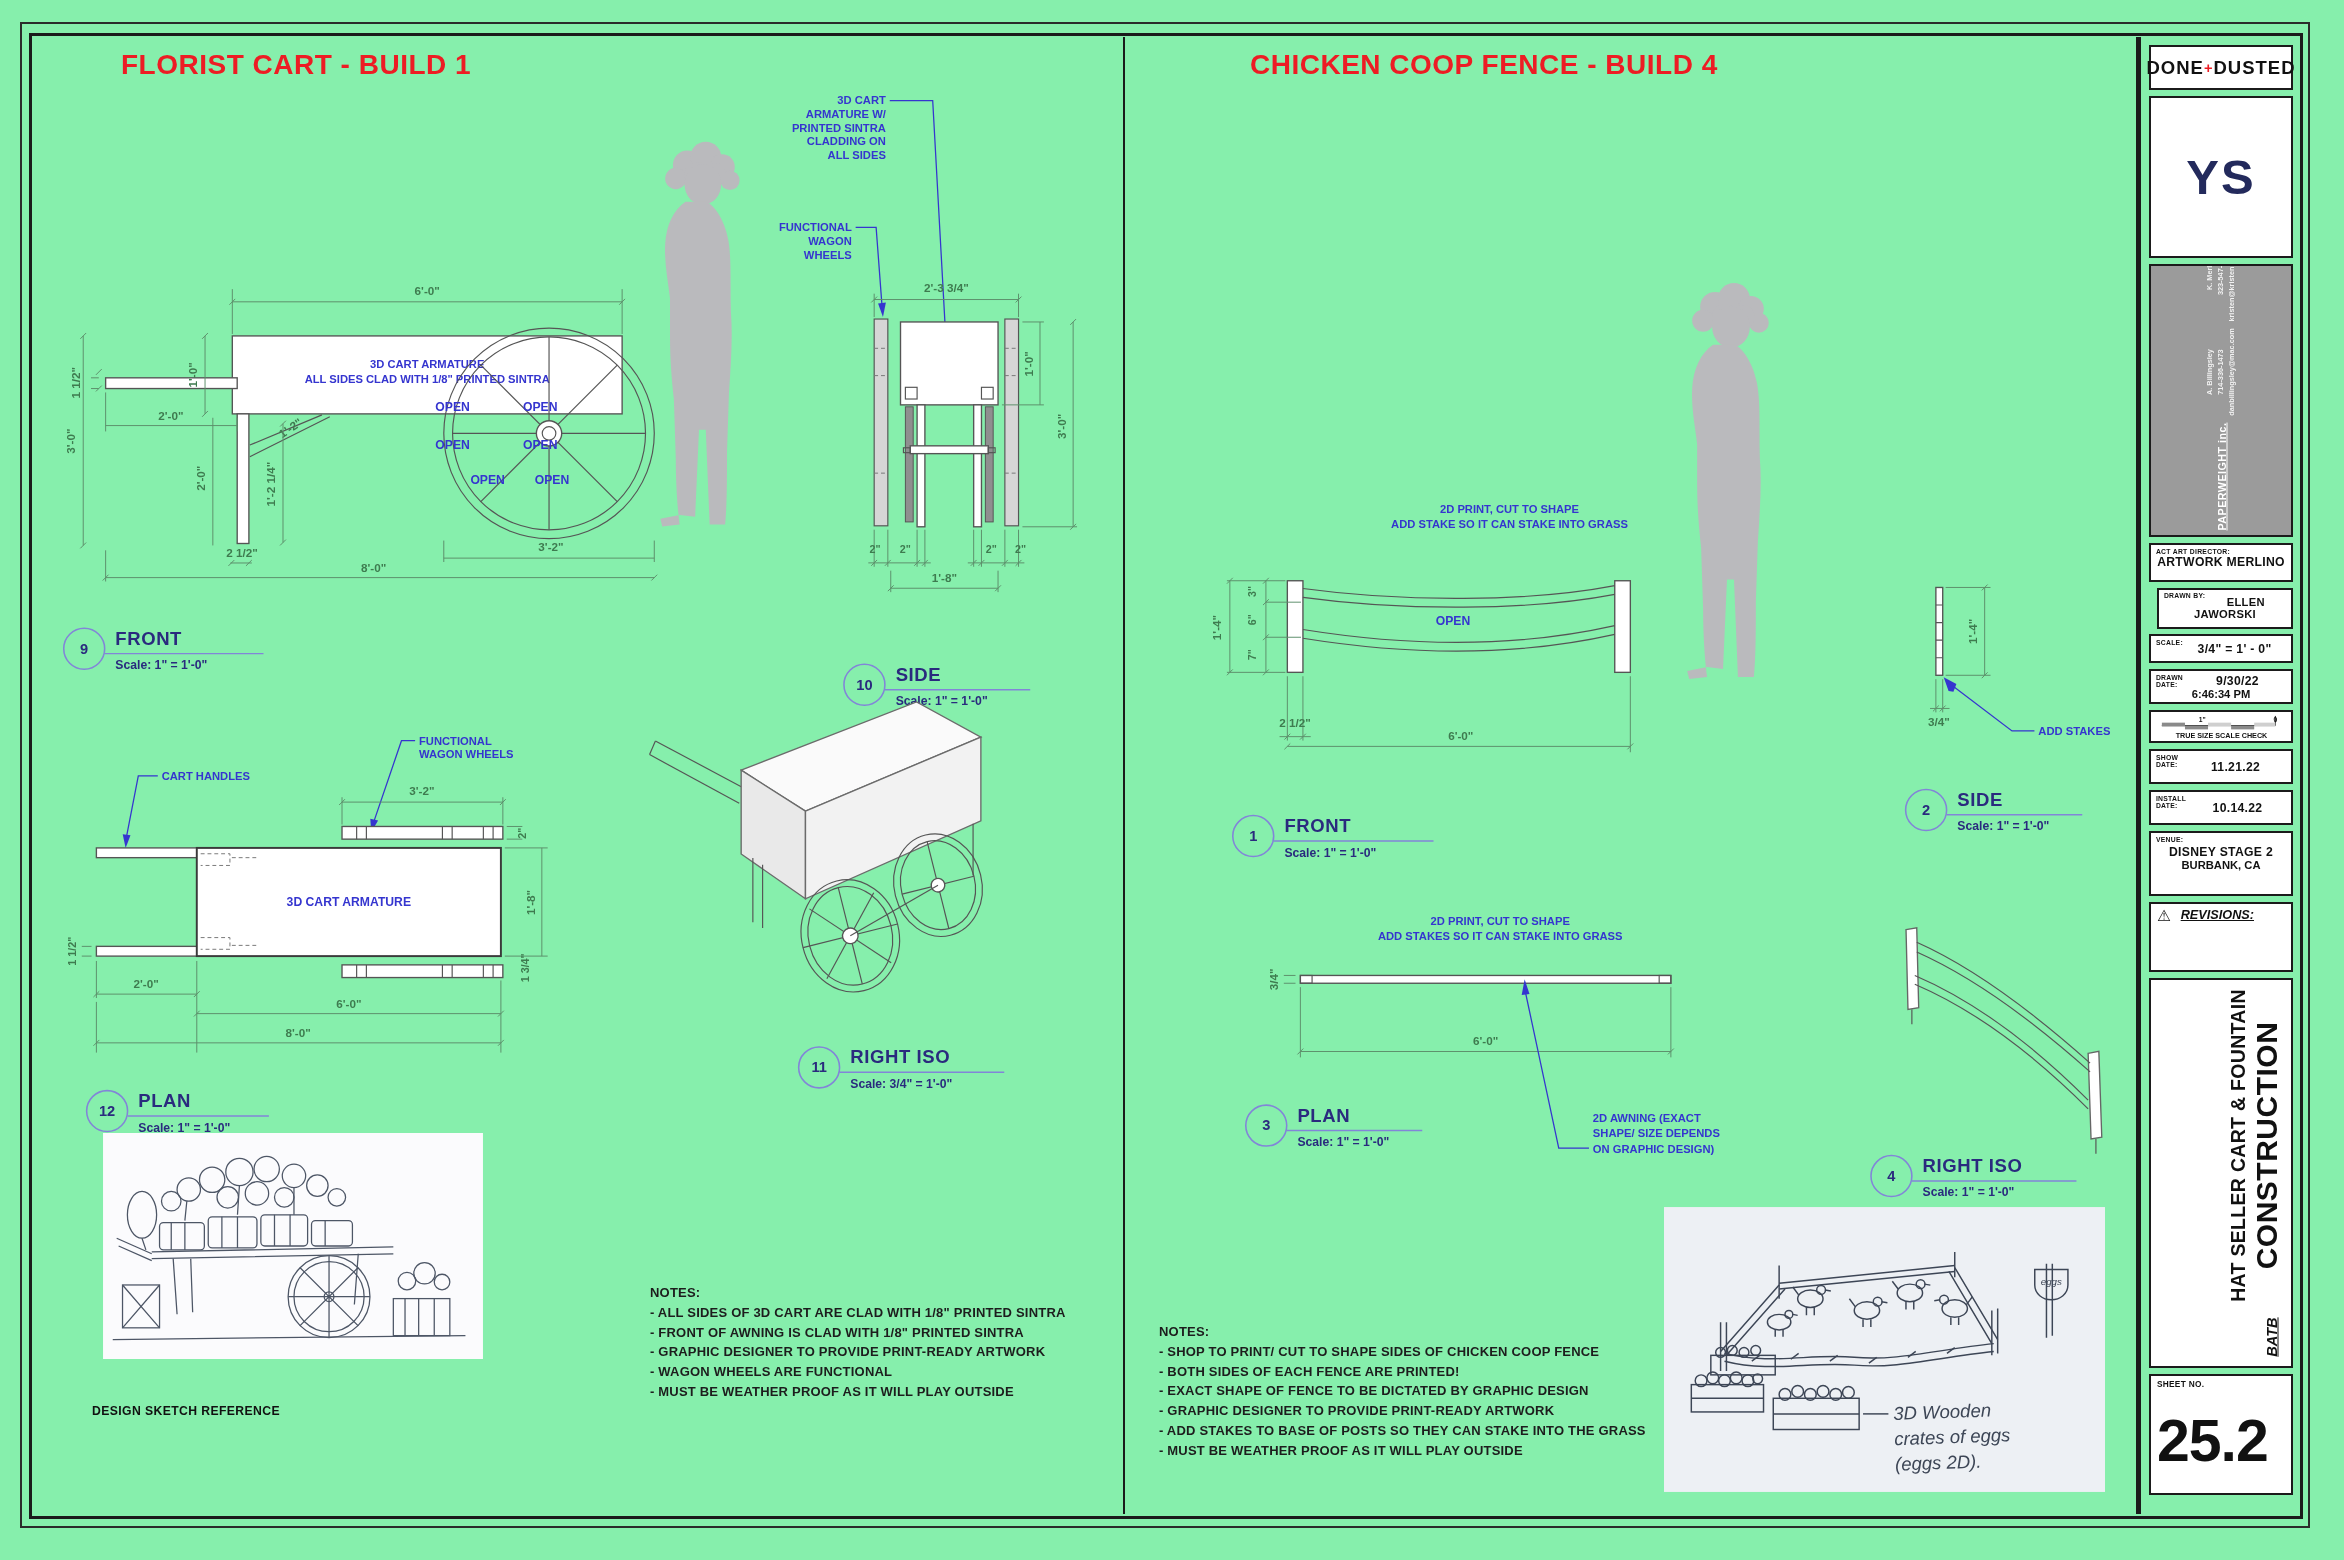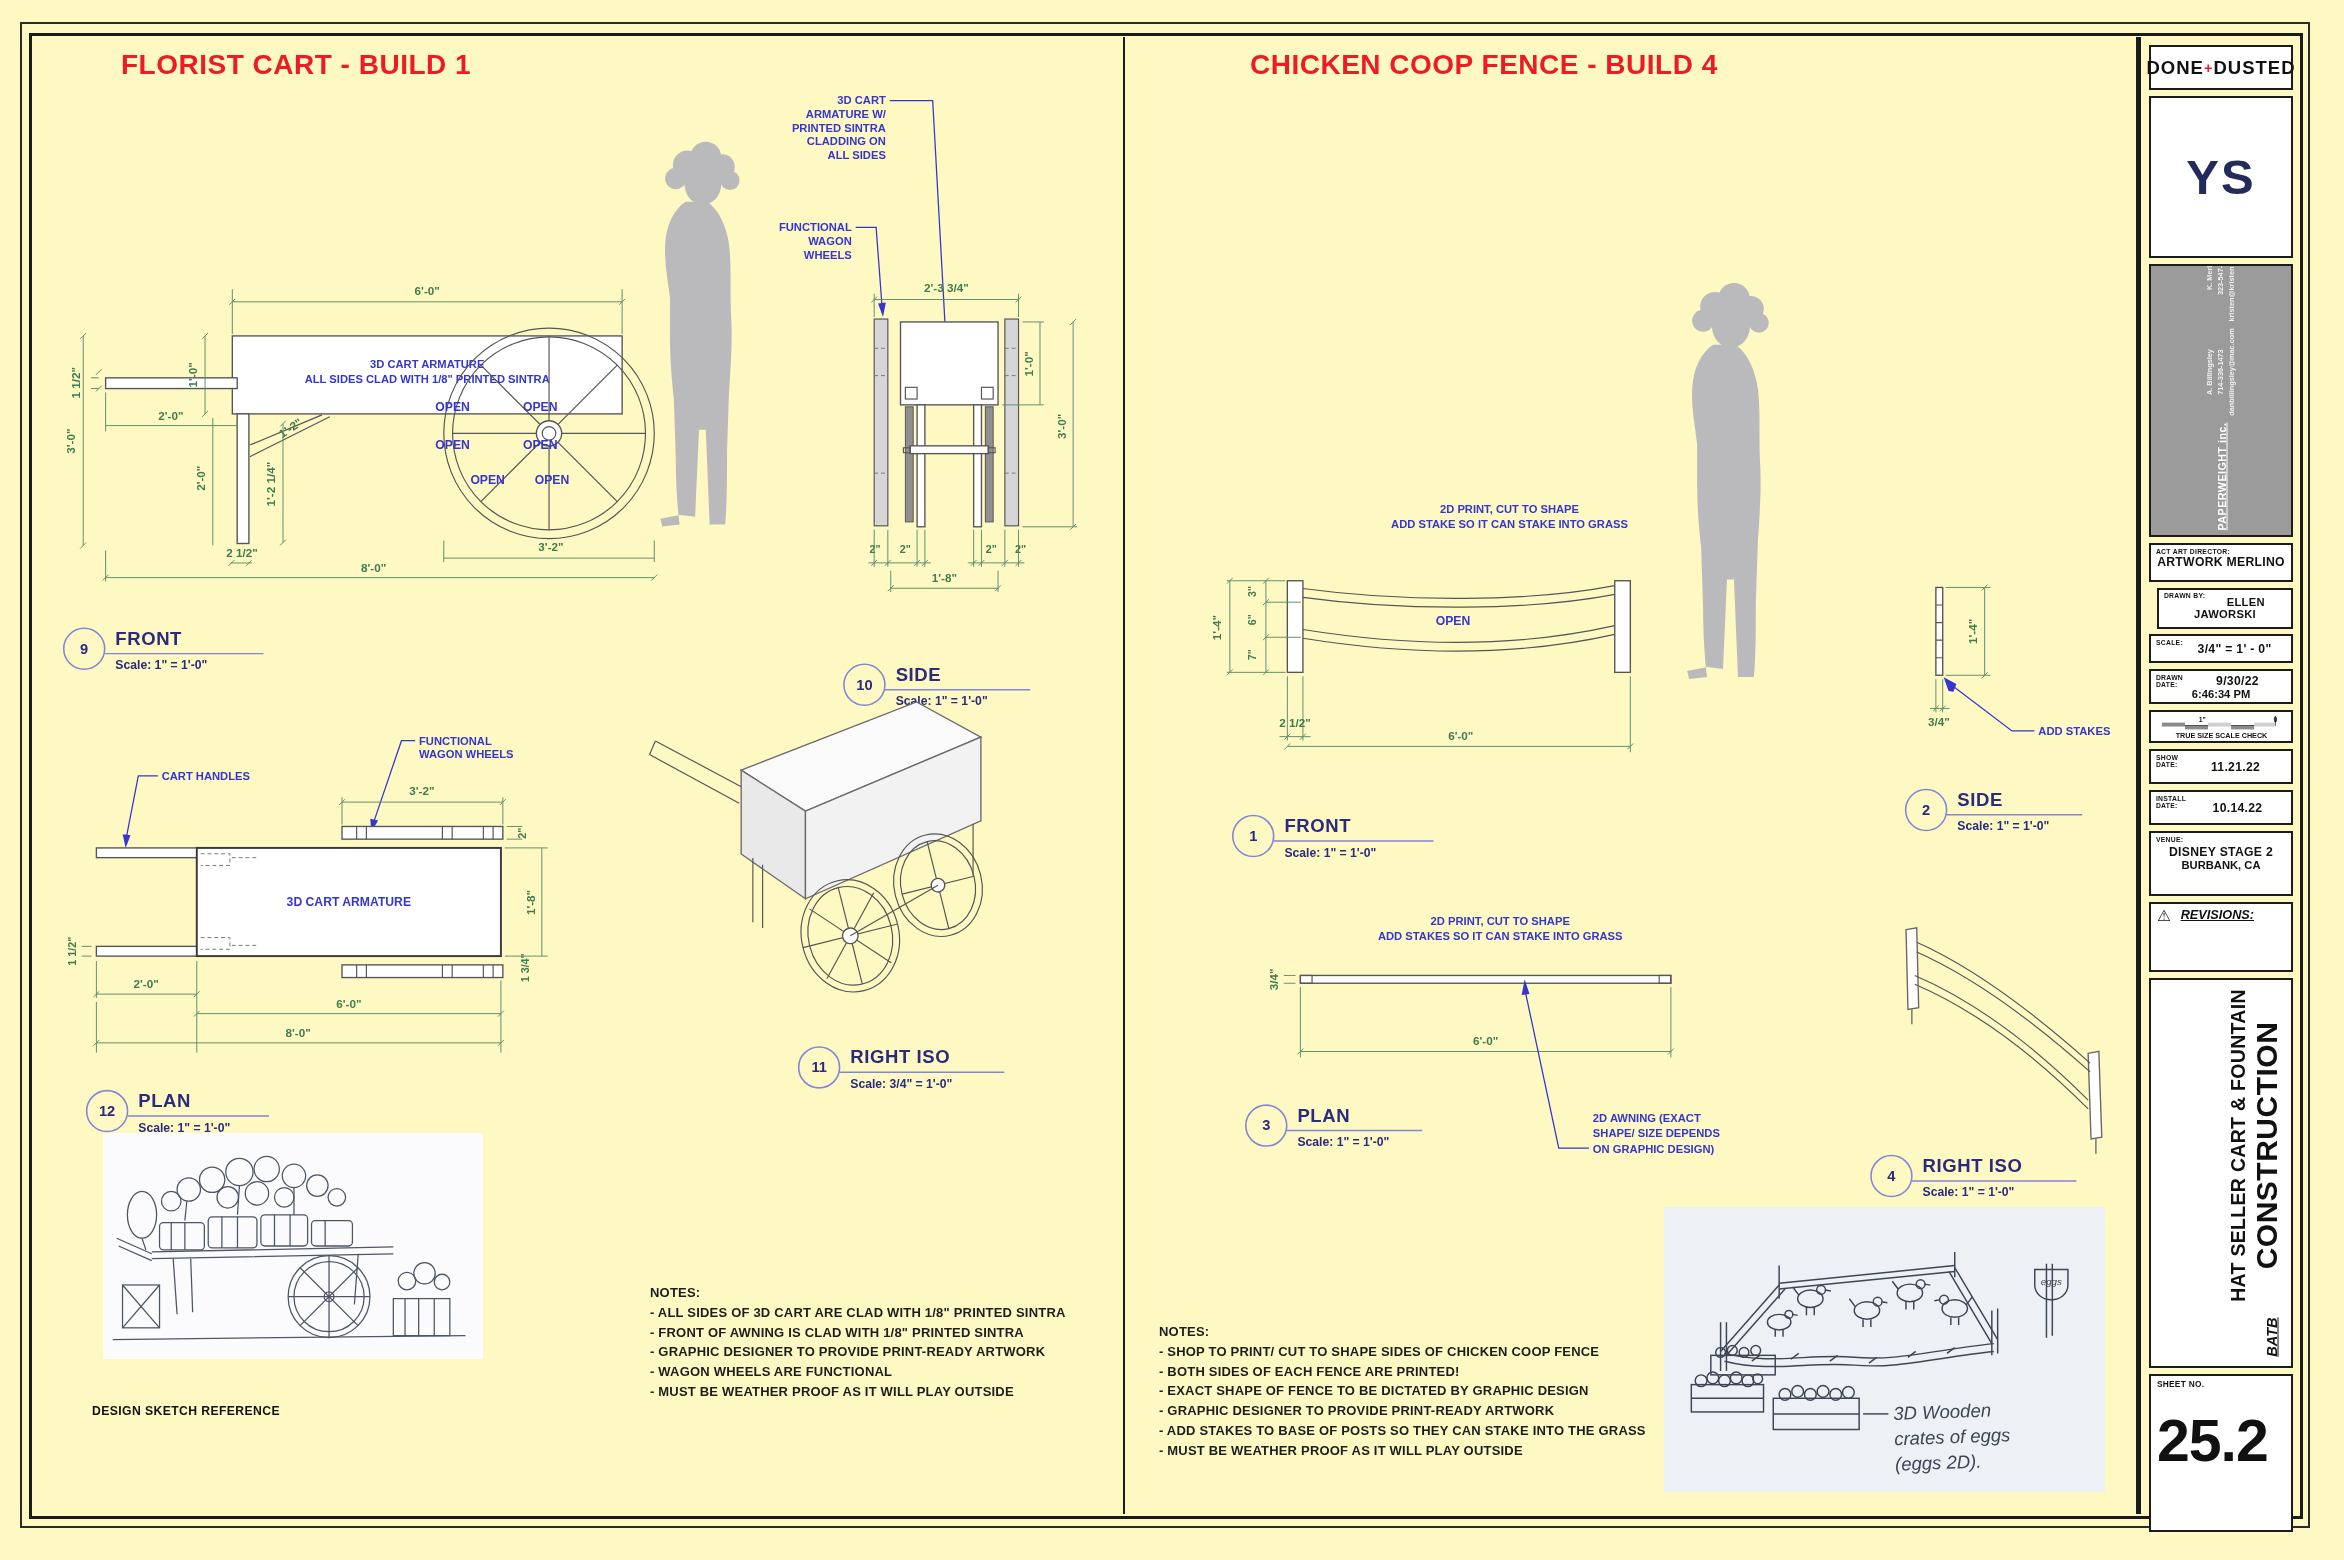--- a/index.html
+++ b/index.html
@@ -1,16 +1,16 @@
 <!DOCTYPE html>
 <html><head>
 <meta charset="utf-8">
 <style>
   html,body{margin:0;padding:0;background:#fff;}
-  .sheet{position:relative;width:2344px;height:1560px;background:#fef9c3;
+  .sheet{position:relative;width:2344px;height:1560px;background:#86efac;
          font-family:"Liberation Sans",sans-serif;overflow:hidden;}
   .frame-outer{position:absolute;left:19.5px;top:21.5px;width:2286px;height:1502px;border:2px solid #2b2b2b;}
   .frame-inner{position:absolute;left:29px;top:33px;width:2268px;height:1480px;border:3.9px solid #1b1b1b;}
   .divider{position:absolute;left:1123px;top:37px;width:2px;height:1477px;background:#1b1b1b;}
   .tb-sep{position:absolute;left:2136px;top:37px;width:4.9px;height:1477px;background:#1b1b1b;}
 
   .panel-title{position:absolute;font-size:28px;font-weight:700;color:#ed1c24;letter-spacing:0.5px;white-space:nowrap;}
 
   .notes{position:absolute;font-size:13px;font-weight:600;color:#1d1d1d;line-height:1.52;letter-spacing:0.2px;}
   .notes .nline{white-space:normal;}
@@ -65,21 +65,21 @@
   .warn{font-size:15.6px;color:#111;line-height:1;}
   .rev-label{font-size:12.7px;font-weight:700;font-style:italic;text-decoration:underline;color:#111;}
   .tb-title{height:390px;}
   .tb-title-rot{position:absolute;left:50%;top:50%;width:382px;height:137px;
                 transform:translate(-50%,-50%) rotate(-90deg);
                 display:flex;align-items:flex-end;justify-content:center;gap:15.6px;padding-bottom:5.9px;box-sizing:border-box;}
   .proj-code{font-size:14.6px;font-weight:700;font-style:italic;text-decoration:underline;color:#111;padding-bottom:3.9px;}
   .proj-titles{text-align:center;color:#111;}
   .proj-line1{font-size:19.5px;font-weight:700;letter-spacing:0.3px;}
   .proj-line2{font-size:30px;font-weight:700;letter-spacing:0.5px;}
-  .tb-sheet{height:158px;margin-bottom:16px;padding:3.9px 5.9px;box-sizing:border-box;}
+  .tb-sheet{height:121px;margin-bottom:16px;padding:3.9px 5.9px;box-sizing:border-box;}
   .sheet-label{font-size:8.3px;font-weight:600;color:#111;letter-spacing:0.3px;}
   .sheet-no{font-size:59px;font-weight:700;color:#111;margin-top:17.6px;letter-spacing:-1px;}
 </style>
 </head>
 <body>
 
 <div class="sheet">
   <div class="frame-outer"></div>
   <div class="frame-inner"></div>
   <div class="divider"></div>

